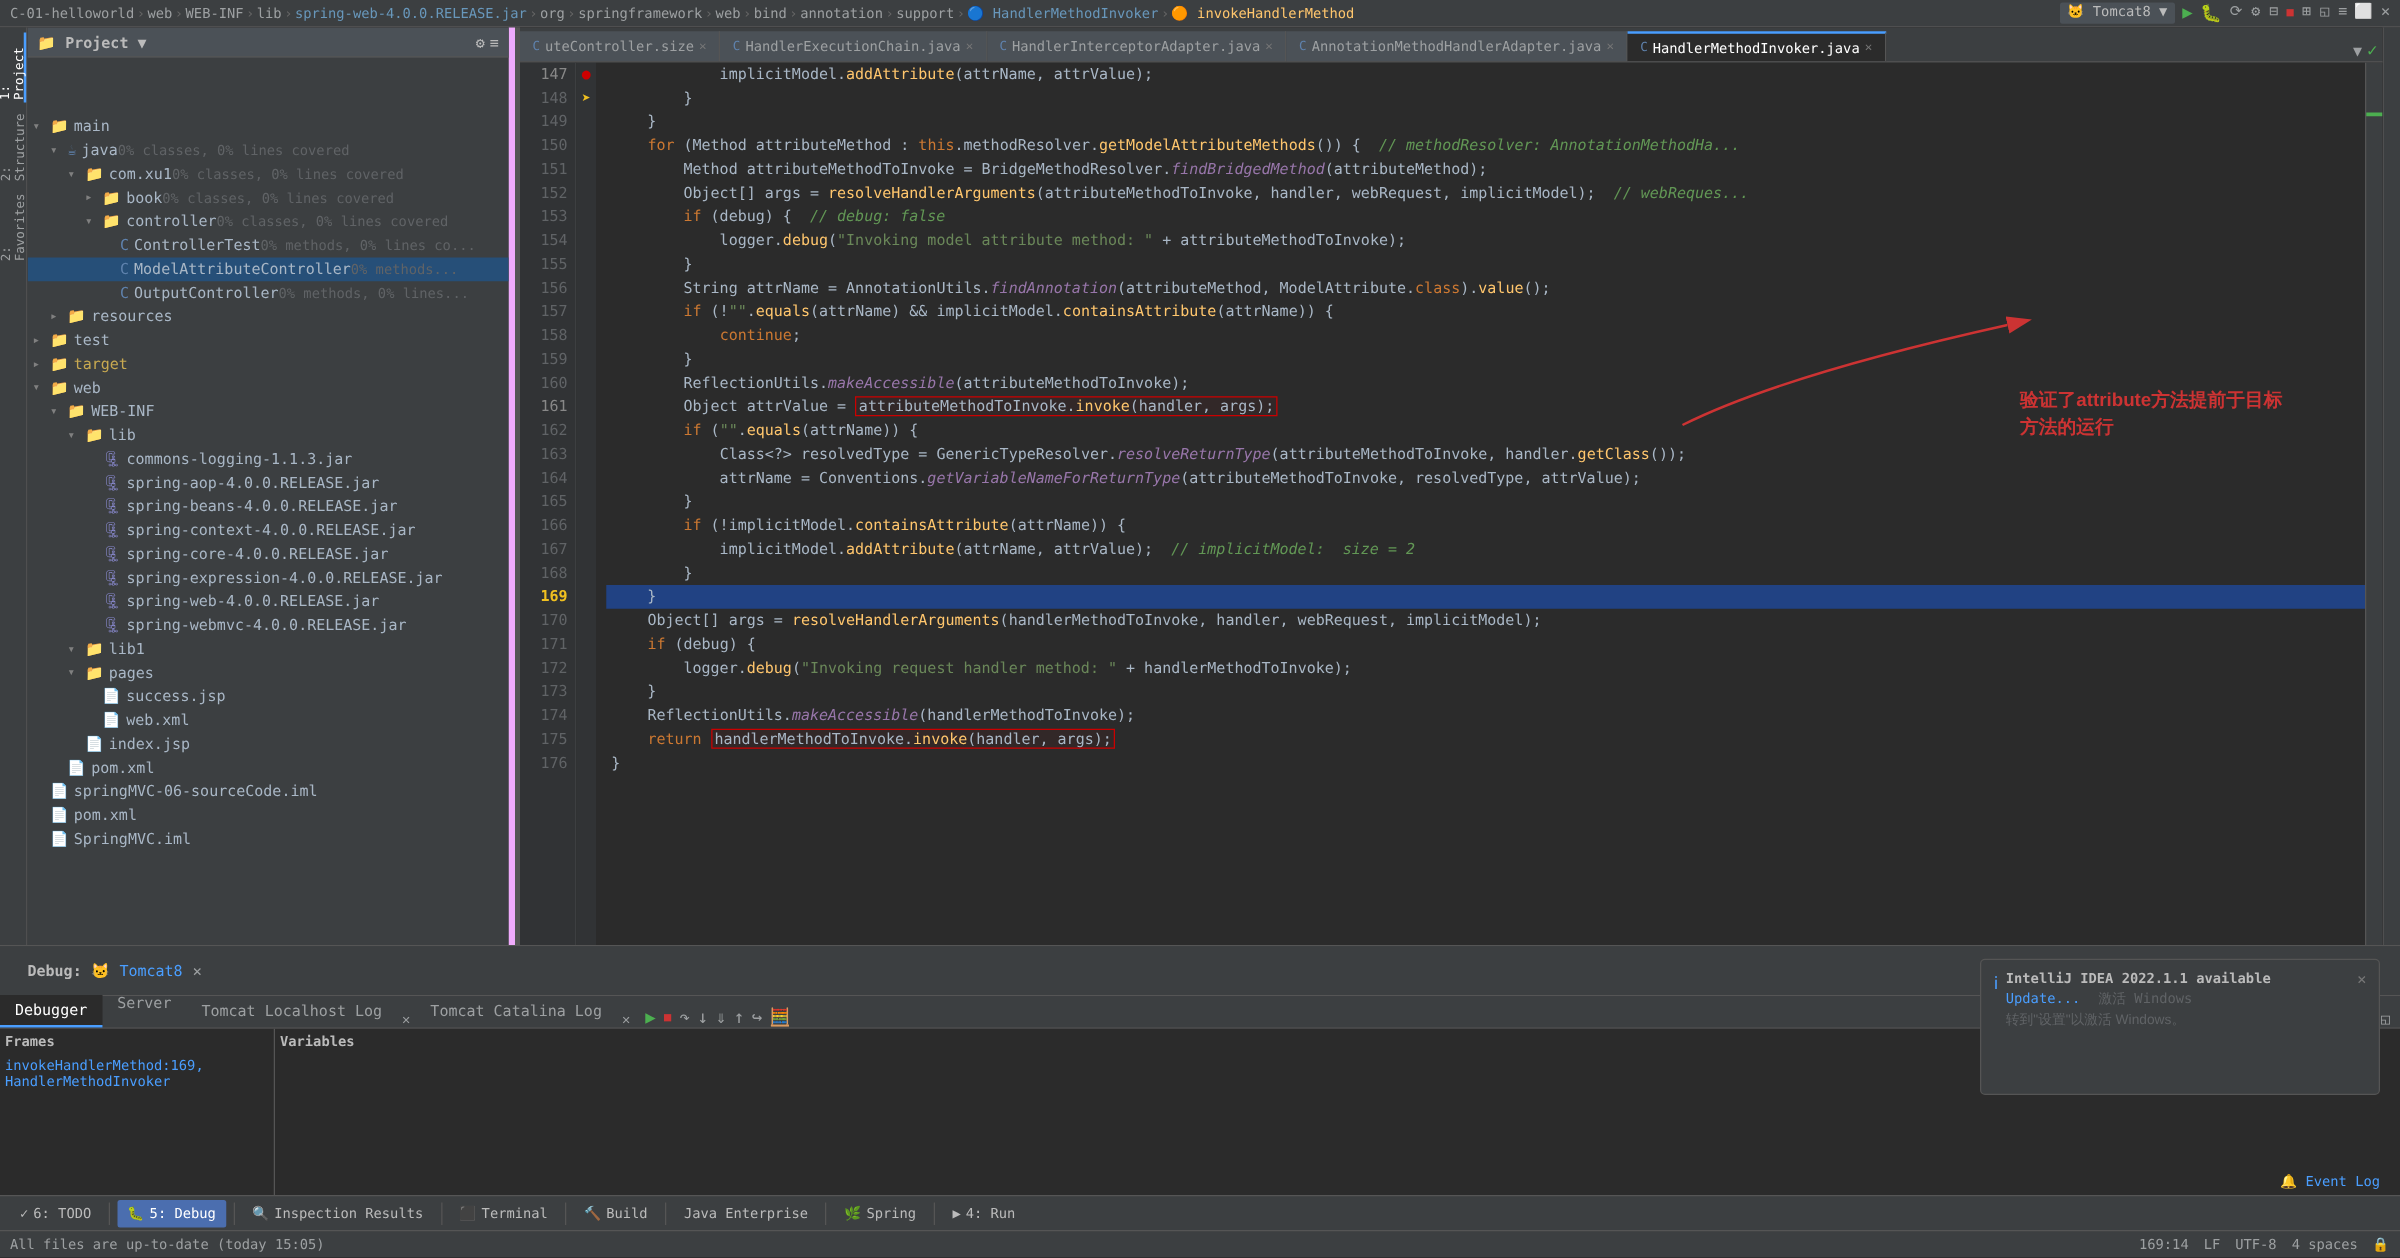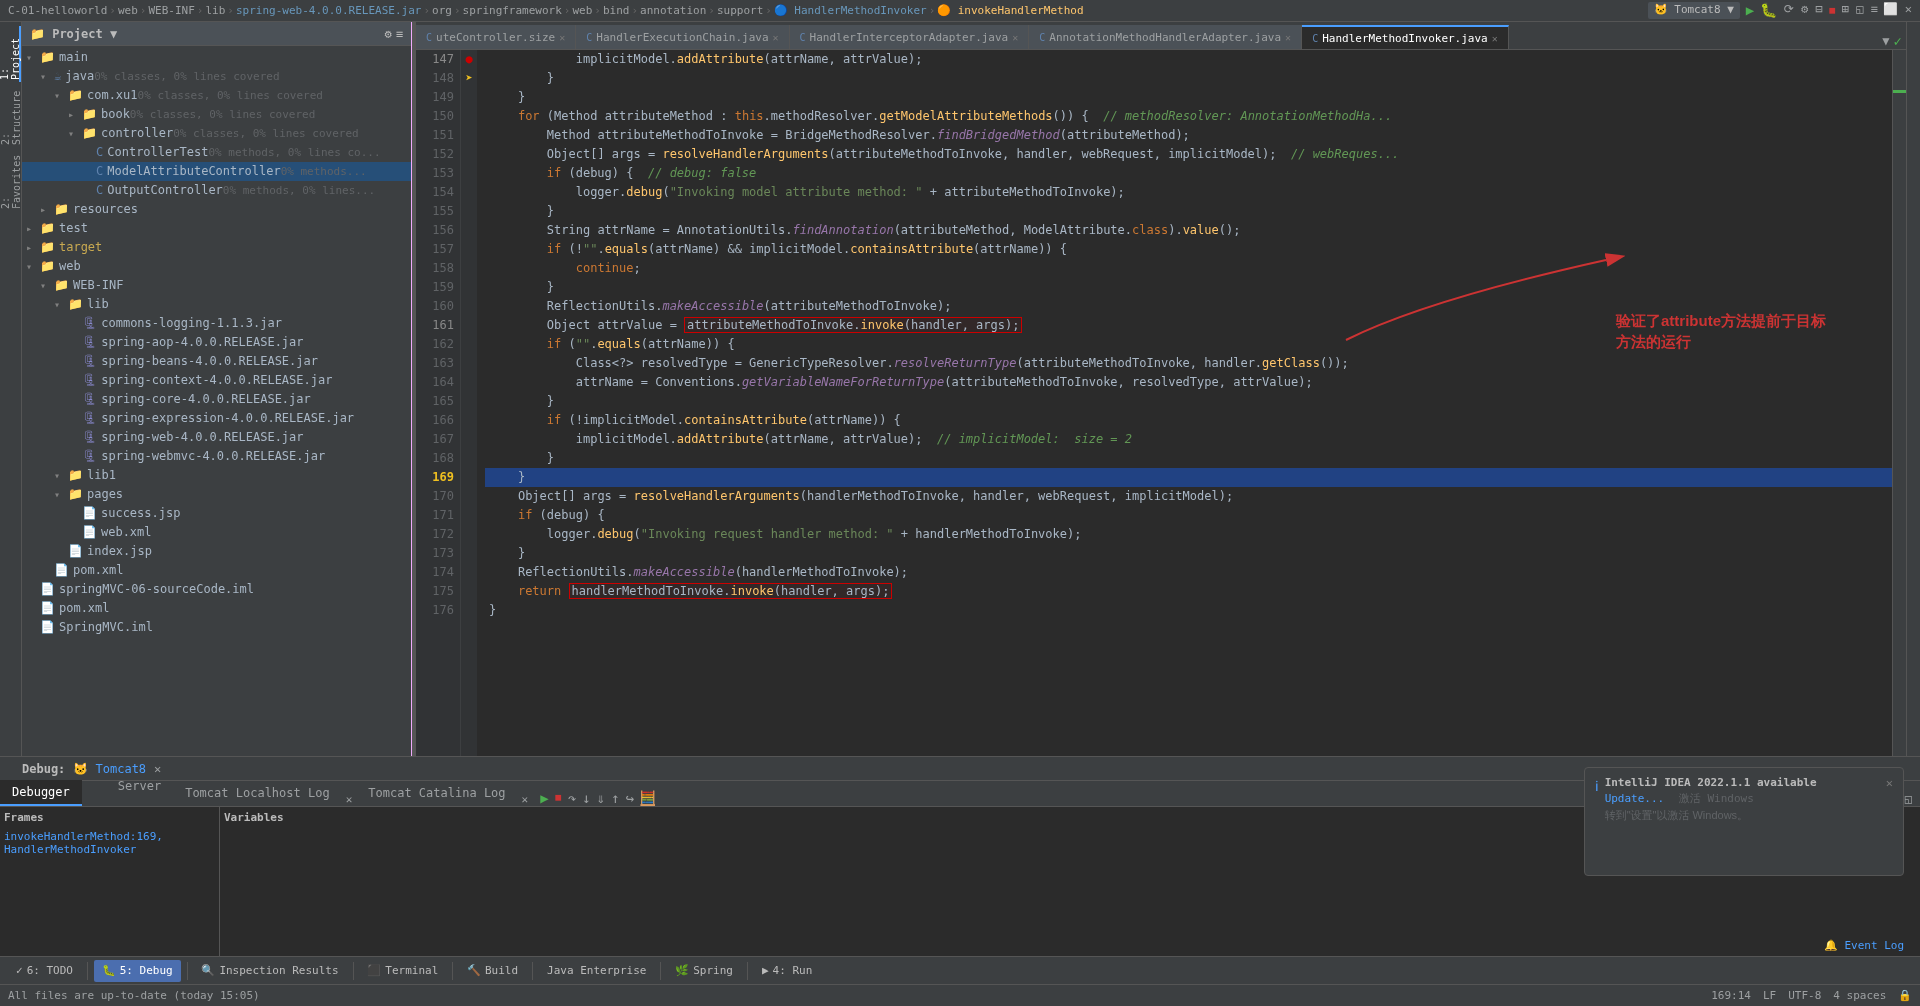--- a/index.html
+++ b/index.html
@@ -312,21 +312,21 @@
 </div>
 
 <div id="main-layout" style="display:flex; height:calc(1006px - 22px - 22px - 200px - 28px);">
 
   <div id="left-icons" style="width:22px; background:#3c3f41; border-right:1px solid #555; display:flex; flex-direction:column; align-items:center; padding-top:4px; gap:8px;">
     <div class="left-icon-btn active" style="writing-mode:vertical-rl; transform:rotate(180deg); font-size:10px; color:#fff; height:56px; display:flex; align-items:center; justify-content:center;">1: Project</div>
     <div class="left-icon-btn" style="writing-mode:vertical-rl; transform:rotate(180deg); font-size:10px; color:#9da0a2; height:56px; display:flex; align-items:center; justify-content:center;">2: Structure</div>
     <div class="left-icon-btn" style="writing-mode:vertical-rl; transform:rotate(180deg); font-size:10px; color:#9da0a2; height:56px; display:flex; align-items:center; justify-content:center;">2: Favorites</div>
   </div>
 
-  <div id="project-panel" style="width:390px; background:#3c3f41; border-right:1px solid #f0abfc; display:flex; flex-direction:column; overflow:hidden;">
+  <div id="project-panel" style="width:390px; background:#3c3f41; border-right:5px solid #f0abfc; display:flex; flex-direction:column; overflow:hidden;gap:44px;">
     <div id="project-header" style="background:#4b5157; padding:3px 8px; font-size:12px; color:#bbbbbb; display:flex; align-items:center; justify-content:space-between; height:24px; border-bottom:1px solid #555;">
       <span style="font-weight:bold;">📁 Project ▼</span>
       <span style="display:flex;gap:4px;">
         <span style="cursor:pointer;">⚙</span>
         <span style="cursor:pointer;">≡</span>
       </span>
     </div>
     <div id="project-tree" style="overflow-y:auto; flex:1; font-size:12px; line-height:19px;">
 
       <div class="tree-item" style="padding-left:4px;">
@@ -711,28 +711,28 @@
       </div>
     </div>
   </div>
 
   <div id="right-tool-panel" style="width:14px; background:#3c3f41; border-left:1px solid #555;">
   </div>
 </div>
 
 <div id="bottom-panel" style="height:200px; background:#3c3f41; border-top:1px solid #555; display:flex; flex-direction:column; position:relative;">
 
-  <div style="background:#3c3f41; display:flex; align-items:center; height:24px; border-bottom:1px solid #555; padding-left:22px;">
+  <div style="background:#3c3f41; display:flex; align-items:center; height:40px; border-bottom:1px solid #555; padding-left:22px;">
     <span style="font-size:12px; font-weight:bold; color:#bbbbbb;">Debug:</span>
     <span style="font-size:12px; color:#4a9eff; padding:0 8px; cursor:pointer;">🐱 Tomcat8</span>
     <span style="color:#9da0a2; cursor:pointer; font-size:12px;">✕</span>
   </div>
   <div id="debug-tabs-bar" style="display:flex; align-items:flex-end; background:#3c3f41; border-bottom:1px solid #555; height:26px; gap:0;">
     <div class="debug-tab active" style="padding:4px 12px; font-size:12px; color:#fff; cursor:pointer; border-bottom:2px solid #4a9eff; background:#2b2b2b; height:26px; display:flex; align-items:center;">Debugger</div>
-    <div class="debug-tab" style="padding:20px 12px; font-size:12px; color:#9da0a2; cursor:pointer; height:26px; display:flex; align-items:center;margin-left:24px;">Server</div>
+    <div class="debug-tab" style="padding:20px 12px; font-size:12px; color:#9da0a2; cursor:pointer; height:26px; display:flex; align-items:center;">Server</div>
     <div class="debug-tab" style="padding:4px 12px; font-size:12px; color:#9da0a2; cursor:pointer; height:26px; display:flex; align-items:center;">Tomcat Localhost Log</div>
     <div style="font-size:11px; color:#9da0a2; padding:0 4px;">✕</div>
     <div class="debug-tab" style="padding:4px 12px; font-size:12px; color:#9da0a2; cursor:pointer; height:26px; display:flex; align-items:center;">Tomcat Catalina Log</div>
     <div style="font-size:11px; color:#9da0a2; padding:0 4px;">✕</div>
 
     <div style="margin-left:8px; display:flex; align-items:center; gap:6px;">
       <span style="cursor:pointer; color:#4CAF50; font-size:14px;">▶</span>
       <span style="cursor:pointer; color:#cc3333; font-size:14px;">⏹</span>
       <span style="cursor:pointer; color:#9da0a2; font-size:14px;">↷</span>
       <span style="cursor:pointer; color:#9da0a2; font-size:14px;">↓</span>

